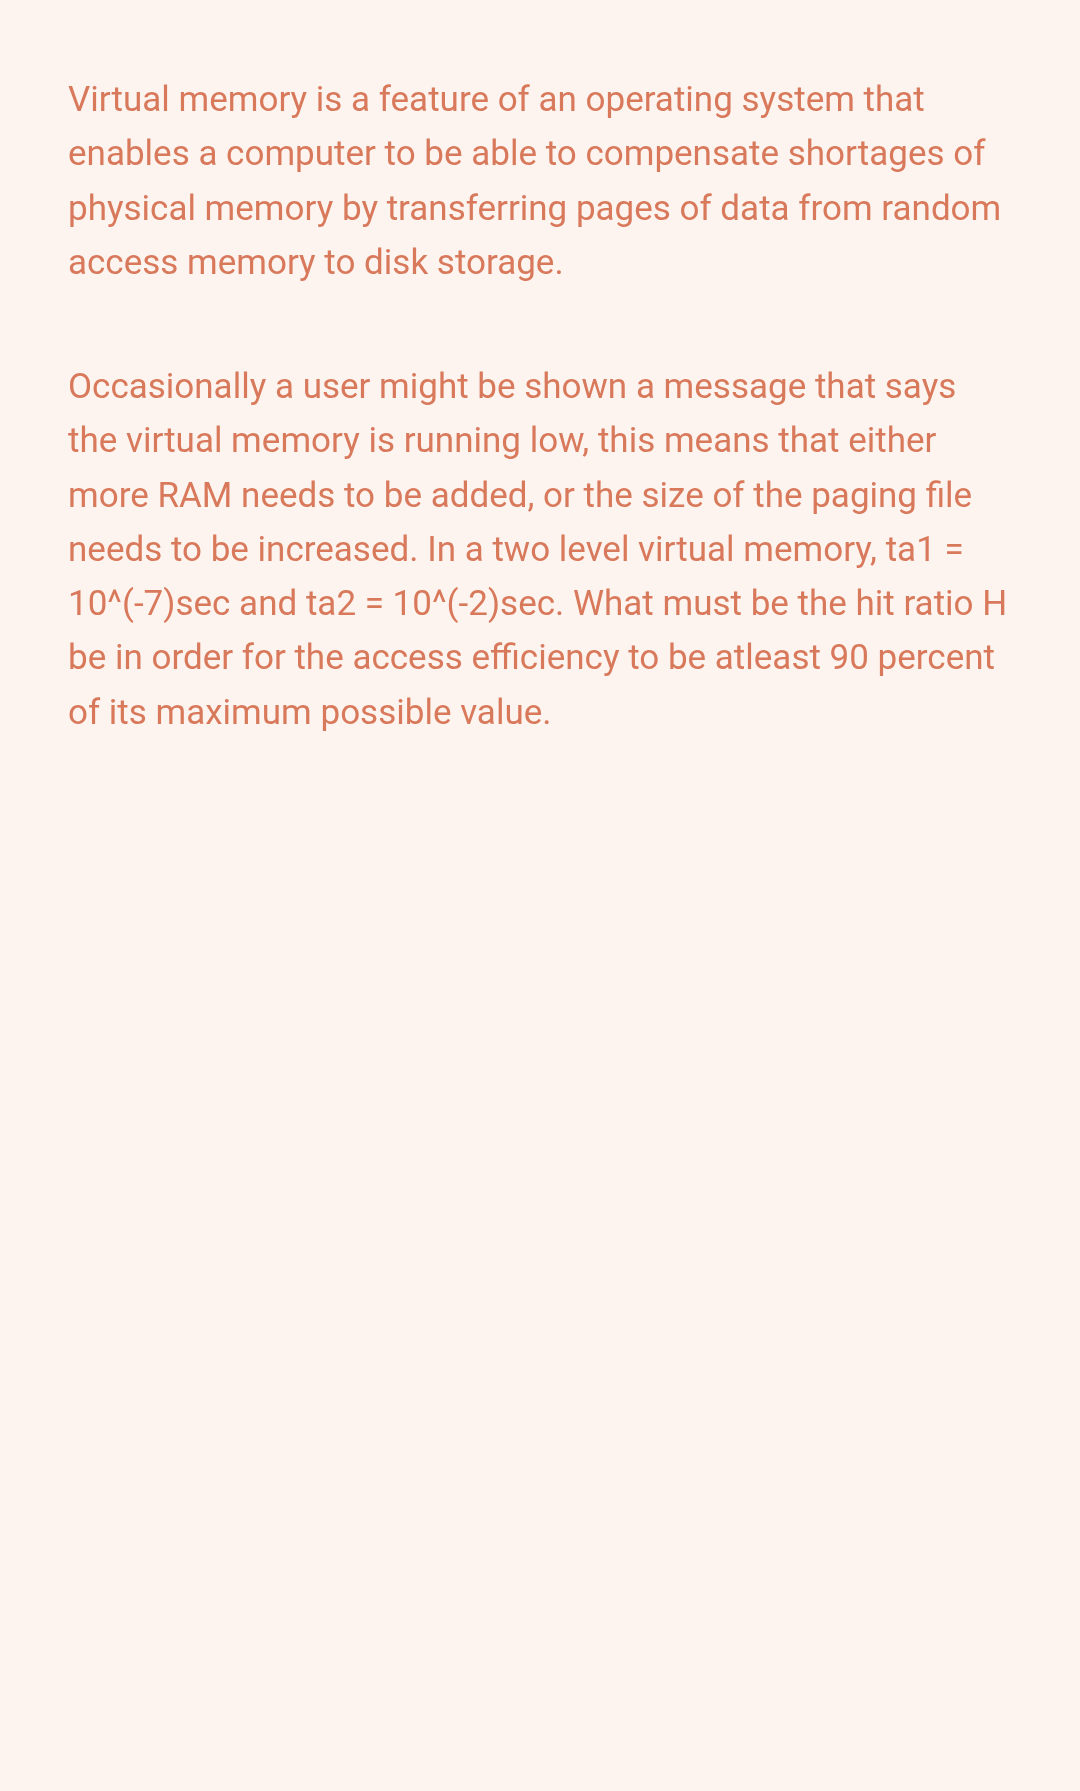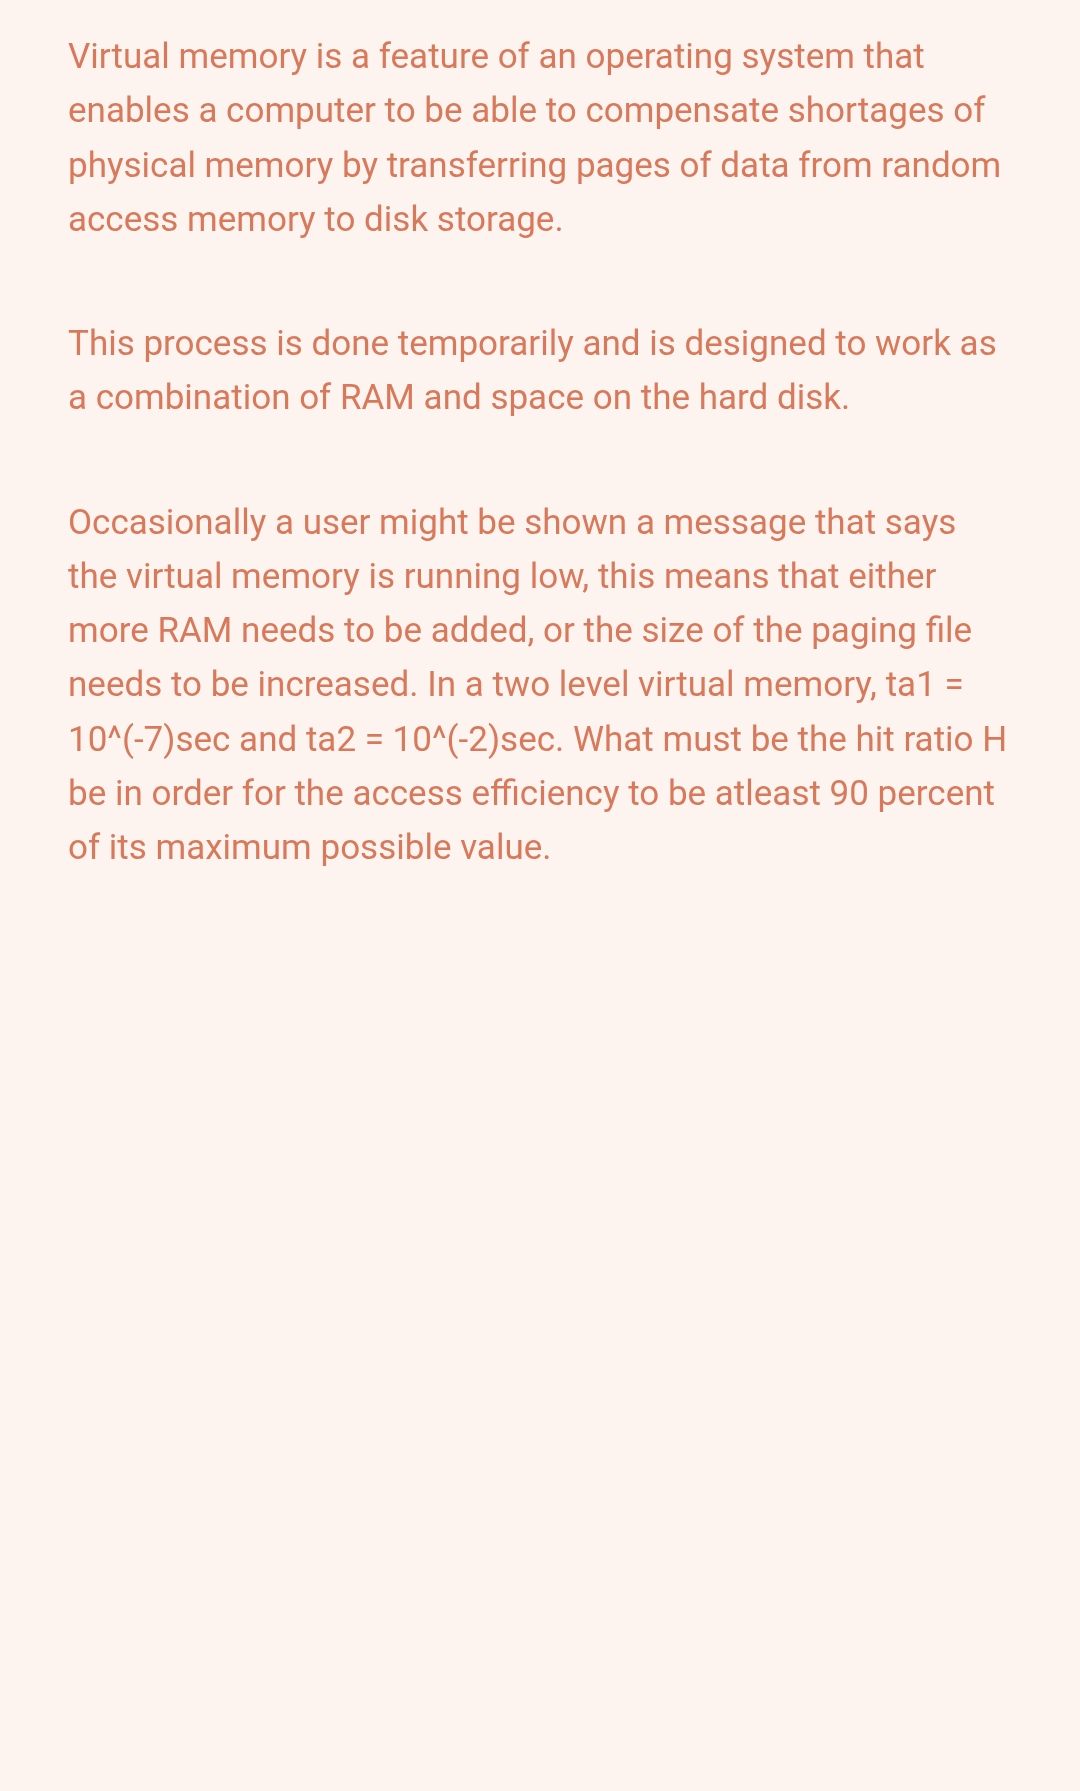--- a/index.html
+++ b/index.html
@@ -9,31 +9,31 @@
     }
     body {
       background-color: #fdf4ef;
       font-family: -apple-system, BlinkMacSystemFont, 'Segoe UI', Roboto, Helvetica, Arial, sans-serif;
       width: 1080px;
       min-height: 1791px;
       padding: 30px 68px;
     }
     .content {
       color: #d9795b;
+      margin-top: 43px;
     }
     p {
       font-size: 35px;
       line-height: 1.55;
       margin-bottom: 70px;
       font-weight: 400;
     }
     p:last-child {
       margin-bottom: 0;
     }
   </style>
 </head>
 <body>
 
 <div class="content">
   <p>Virtual memory is a feature of an operating system that enables a computer to be able to compensate shortages of physical memory by transferring pages of data from random access memory to disk storage.</p>
-  <p>This process is done temporarily and is designed to work as a combination of RAM and space on the hard disk.</p>
   <p>Occasionally a user might be shown a message that says the virtual memory is running low, this means that either more RAM needs to be added, or the size of the paging file needs to be increased. In a two level virtual memory, ta1 = 10^(-7)sec and ta2 = 10^(-2)sec. What must be the hit ratio H be in order for the access efficiency to be atleast 90 percent of its maximum possible value.</p>
 </div>
 
 </body></html>

